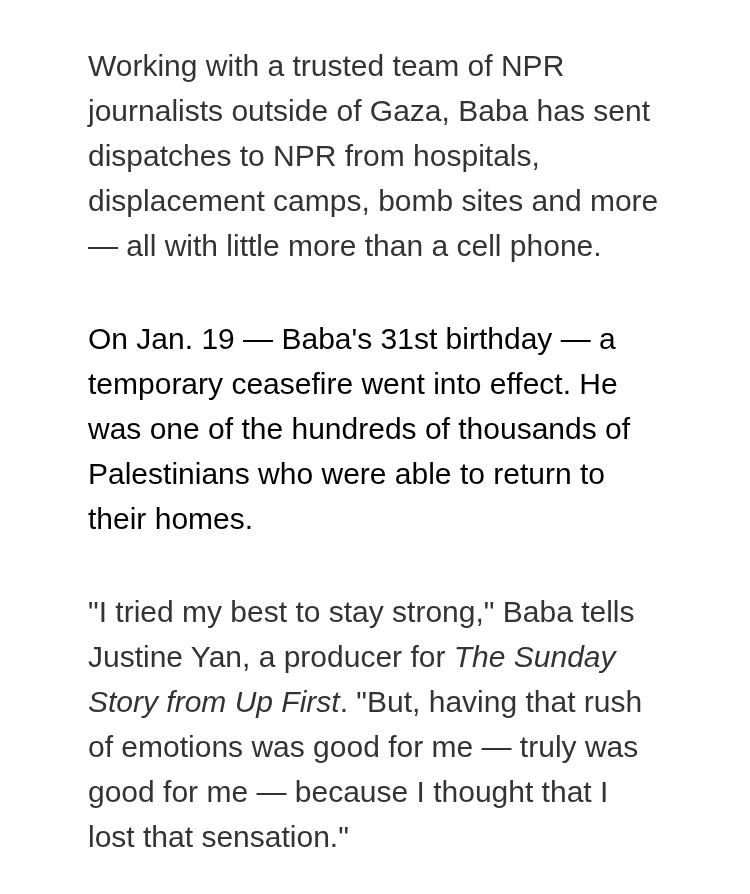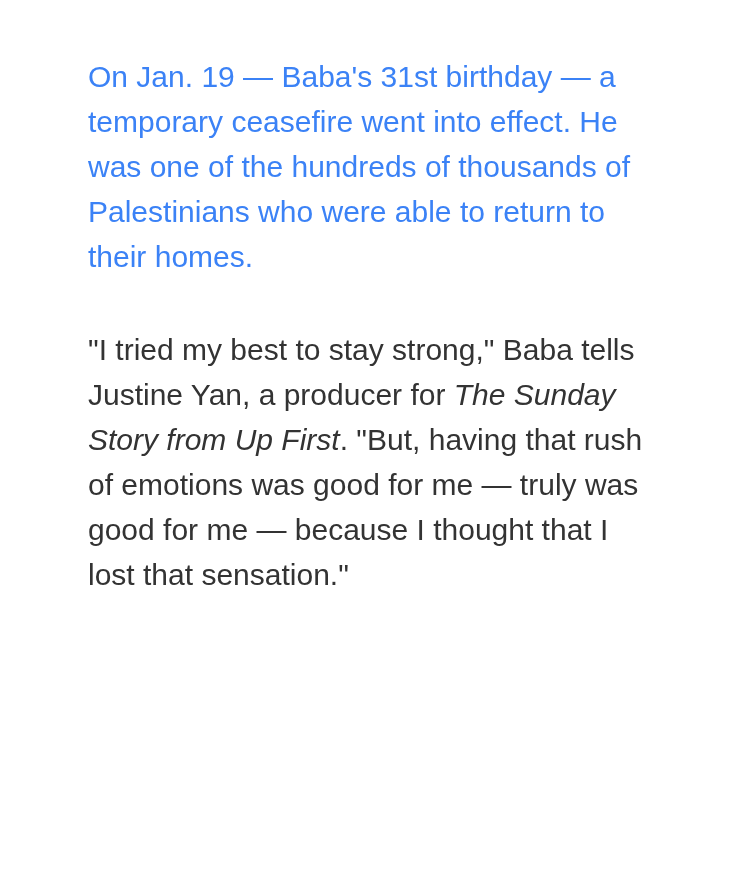--- a/index.html
+++ b/index.html
@@ -37,18 +37,19 @@
   .article em {
     font-style: italic;
   }
 </style>
 </head>
 <body style="background: rgb(255, 255, 255);">
 
 <div class="page">
 
   <div class="article">
+    <p class="first" style="color: rgb(51, 51, 51);">Working with a trusted team of NPR journalists outside of Gaza, Baba has sent dispatches to NPR from hospitals, displacement camps, bomb sites and more — all with little more than a cell phone.</p>
 
-    <p style="color: #3b82f6;">On Jan. 19 — Baba's 31st birthday — a temporary ceasefire went into effect. He was one of the hundreds of thousands of Palestinians who were able to return to their homes.</p>
+    <p style="color: #000000;">On Jan. 19 — Baba's 31st birthday — a temporary ceasefire went into effect. He was one of the hundreds of thousands of Palestinians who were able to return to their homes.</p>
 
     <p style="color: rgb(51, 51, 51);"><span>"I tried my best to stay strong," Baba tells Justine Yan, a producer for </span><em>The Sunday Story from Up First</em><span>. "But, having that rush of emotions was good for me — truly was good for me — because I thought that I lost that sensation."</span></p>
   </div>
 </div>
 
 </body></html>

